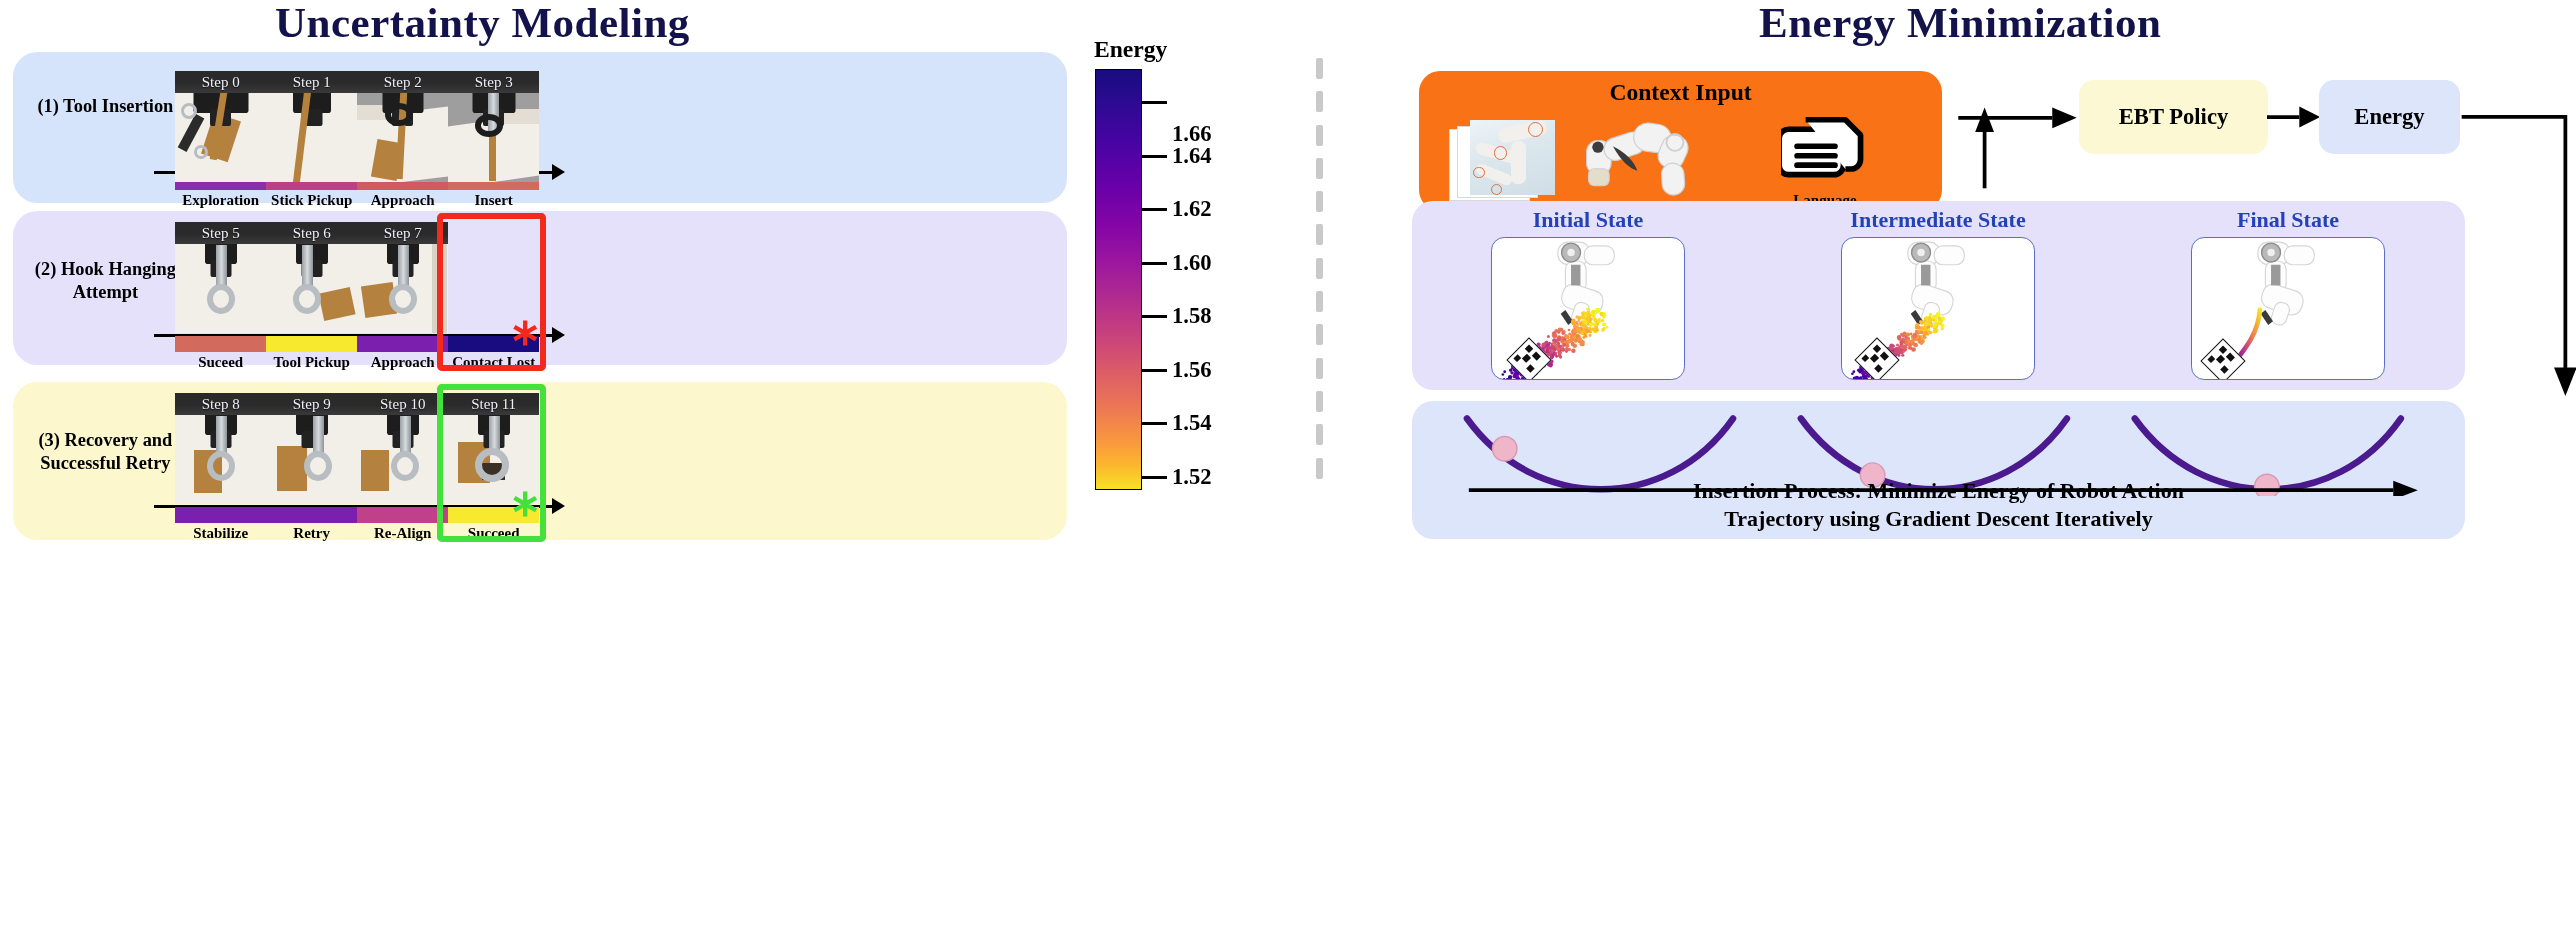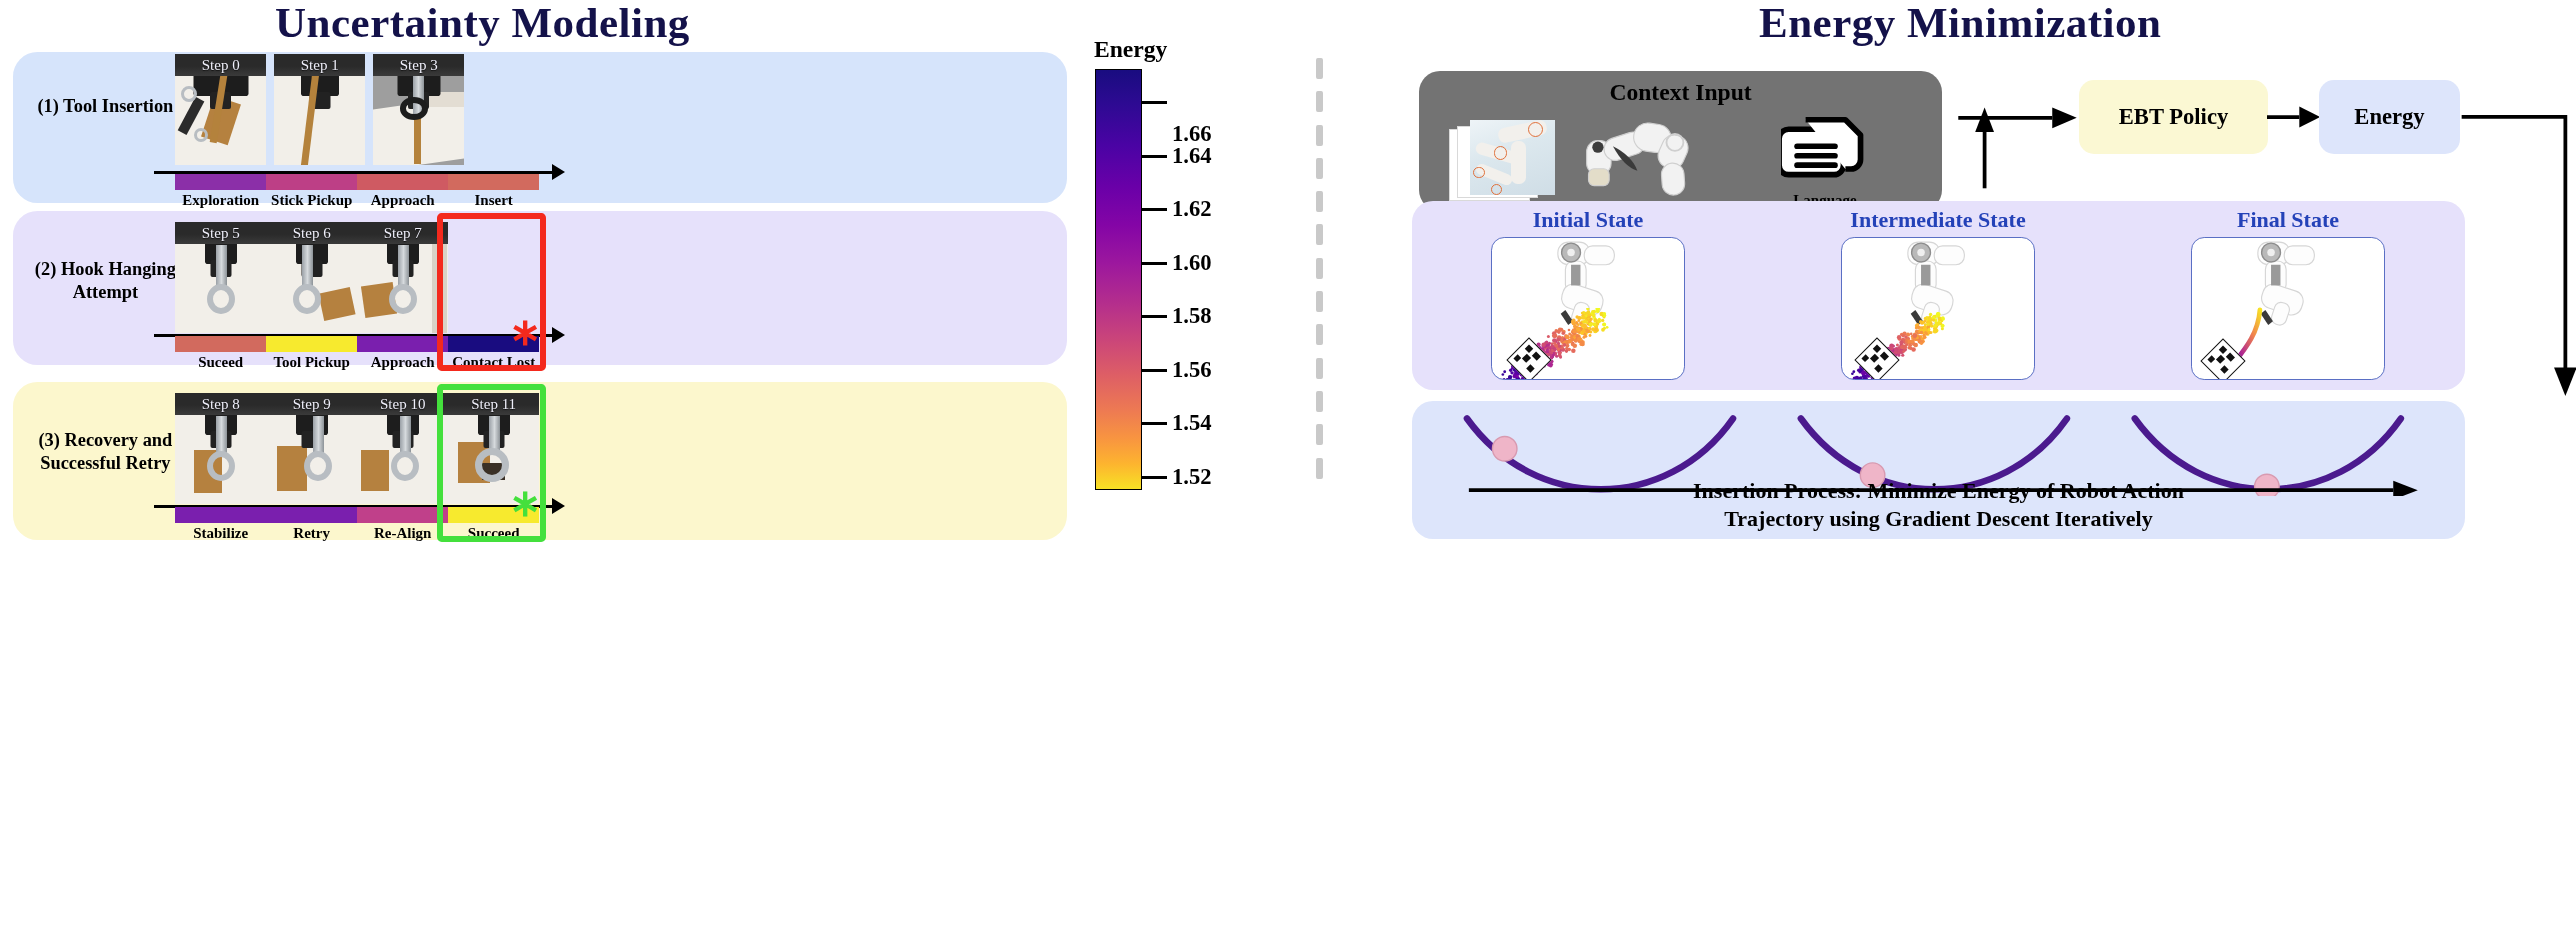--- a/index.html
+++ b/index.html
@@ -97,21 +97,21 @@
 
   
   #divider { position:absolute; left:1316px; top:58px; width:6.6px; height:434px; }
   #divider i { display:block; width:6.6px; height:21px; background:#c9c9c9;
                margin-bottom:12.3px; border-radius:1.9px; }
 
   
   #right-panel { position:absolute; left:1367px; top:0; width:1209px; height:939px; }
 
   #ctx-box { position:absolute; left:52px; top:71px; width:523px; height:140px;
-             background:#737373; border-radius:21px; }
+             background:#f97316; border-radius:21px; }
   #ctx-title { position:absolute; left:0; right:0; top:7.5px; text-align:center;
                font-weight:bold; font-size:23.6px; color:#000;
                font-family:"Liberation Serif", serif; }
   .ctx-item { position:absolute; text-align:center; }
   .ctx-cap  { font-weight:bold; font-size:15px; color:#000;
               font-family:"Liberation Serif", serif; line-height:1.1; }
 
   .rgb-stack { position:relative; width:106px; height:81px; margin:0 auto; }
   .rgb-stack span { position:absolute; background:#fff; border:0.9px solid #d9d9d9;
                     width:81px; height:72px; }
@@ -161,41 +161,53 @@
 <div class="page">
 
   <div class="panel-title" id="title-left">Uncertainty Modeling</div>
   <div class="panel-title" id="title-right">Energy Minimization</div>
 
   <div id="left-panel">
 
     <div class="row-card" id="row1">
       <div class="row-label" style="top:43px;">(1) Tool Insertion</div>
 
-      <div class="strip" style="left:162px; top:2px;gap:8px;">
+      <div class="strip" style="left:162px; top:19px;">
         <div class="frame">
           <div class="shot">
             <div class="wall" style="left:0;top:0;width:91px;height:111px;"></div>
             <div class="gray" style="left:0;top:0;width:91px;height:19px;"></div>
             <div class="board" style="left:32px;top:45px;width:28px;height:43px;transform:rotate(18deg);"></div>
             <div class="rod" style="left:40px;top:21px;height:68px;transform:rotate(9deg);"></div>
             <div class="shaft" style="left:11.3px;top:43px;height:38px;transform:rotate(28deg);background:#2b2b2b;"></div>
             <div class="ring" style="left:5.7px;top:32px;width:16px;height:16px;border-width:3.8px;"></div>
             <div class="ring" style="left:19px;top:74px;width:14px;height:14px;border-width:3.8px;"></div>
           </div>
           <div class="gripper" style="top:17px;"></div>
           <div class="hdr">Step 0</div>
         </div>
         <div class="frame">
           <div class="shot">
             <div class="wall" style="left:0;top:0;width:91px;height:111px;"></div>
             <div class="rod" style="left:38px;top:21px;height:91px;transform:rotate(7deg);transform-origin:top;"></div>
           </div>
           <div class="gripper" style="top:17px;width:38px;"></div>
           <div class="hdr">Step 1</div>
+        </div>
+        <div class="frame">
+          <div class="shot">
+            <div class="gray" style="left:0;top:0;width:91px;height:111px;"></div>
+            <div class="wall" style="left:0;top:41px;width:91px;height:70px;transform:skewY(-7deg);"></div>
+            <div class="floor" style="left:0;top:34px;width:51px;height:15px;"></div>
+            <div class="board" style="left:17px;top:70px;width:26.4px;height:38px;transform:rotate(10deg);"></div>
+            <div class="rod" style="left:41px;top:19px;height:89px;transform:rotate(3deg);"></div>
+            <div class="ringblk" style="left:28px;top:32px;"></div>
+          </div>
+          <div class="gripper" style="top:17px;width:41px;"></div>
+          <div class="hdr">Step 2</div>
         </div>
         <div class="frame">
           <div class="shot">
             <div class="gray" style="left:0;top:0;width:91px;height:111px;"></div>
             <div class="wall" style="left:0;top:49px;width:91px;height:62px;transform:skewY(-8deg);"></div>
             <div class="floor" style="left:51px;top:38px;width:40px;height:15px;"></div>
             <div class="rod" style="left:41px;top:19px;height:91px;"></div>
             <div class="shaft" style="left:40px;top:21px;height:41px;"></div>
             <div class="ringblk" style="left:26.4px;top:43px;"></div>
           </div>

